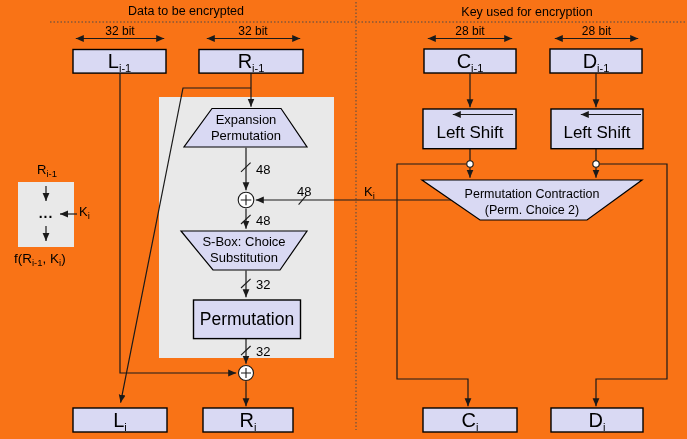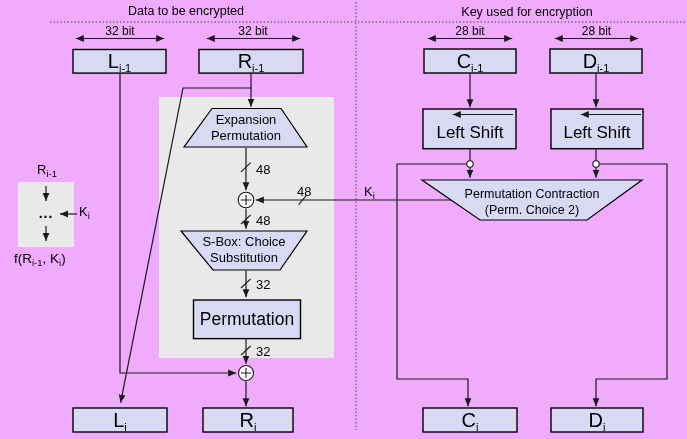--- a/index.html
+++ b/index.html
@@ -1,16 +1,16 @@
 <!DOCTYPE html>
 <html style="--box-fill: #d9d9f3; --panel: #e9e9e9; --stroke: #1a1a1a;"><head>
 <meta charset="utf-8">
 <style>
   html,body{margin:0;padding:0;background:#ffffff;}
-  .stage{position:relative;width:687px;height:439px;background:#f0abfc;overflow:hidden;
+  .stage{position:relative;width:687px;height:439px;background:#f97316;overflow:hidden;
          font-family:"Liberation Sans","DejaVu Sans",sans-serif;}
   svg{display:block;}
   svg text{fill:#000;font-family:"Liberation Sans","DejaVu Sans",sans-serif;}
   .dash{stroke:#4a4a4a;stroke-width:1;stroke-dasharray:1.5 2;fill:none;}
   .wire{stroke:var(--stroke,#1a1a1a);stroke-width:1.2;fill:none;}
   .thin{stroke:var(--stroke,#1a1a1a);stroke-width:1.1;fill:none;}
   .panel{fill:var(--panel,#e9e9e9);stroke:none;}
   .bluebox{fill:var(--box-fill,#d9d9f3);stroke:#000;stroke-width:1.4;}
   .blueshape{fill:var(--box-fill,#d9d9f3);stroke:#000;stroke-width:1.2;}
   .node{fill:#fff;stroke:#1a1a1a;stroke-width:1.1;}

